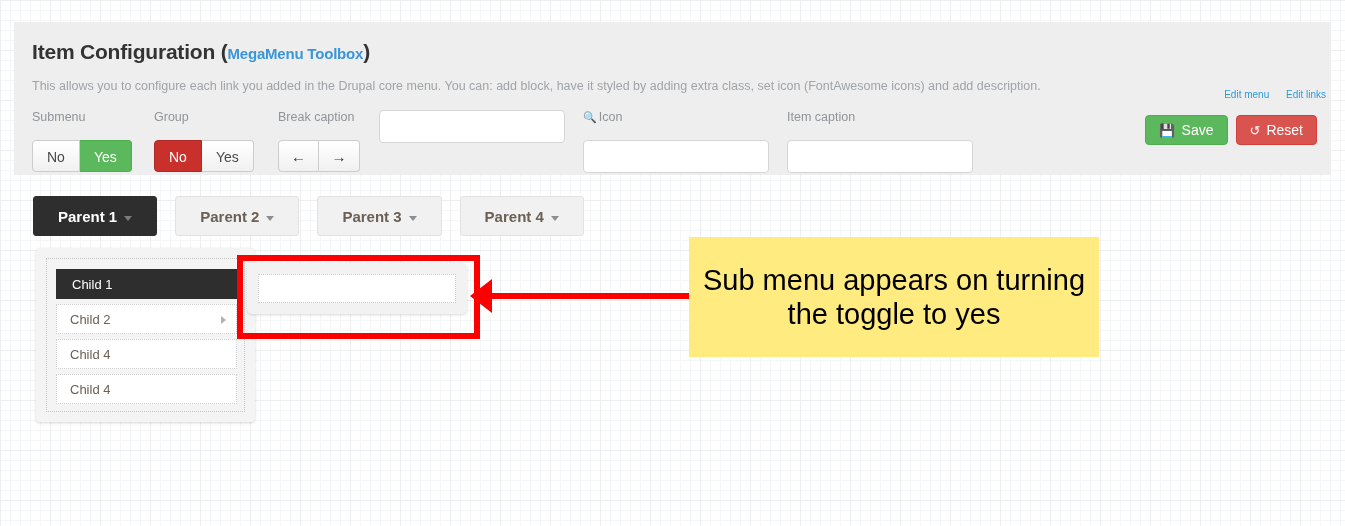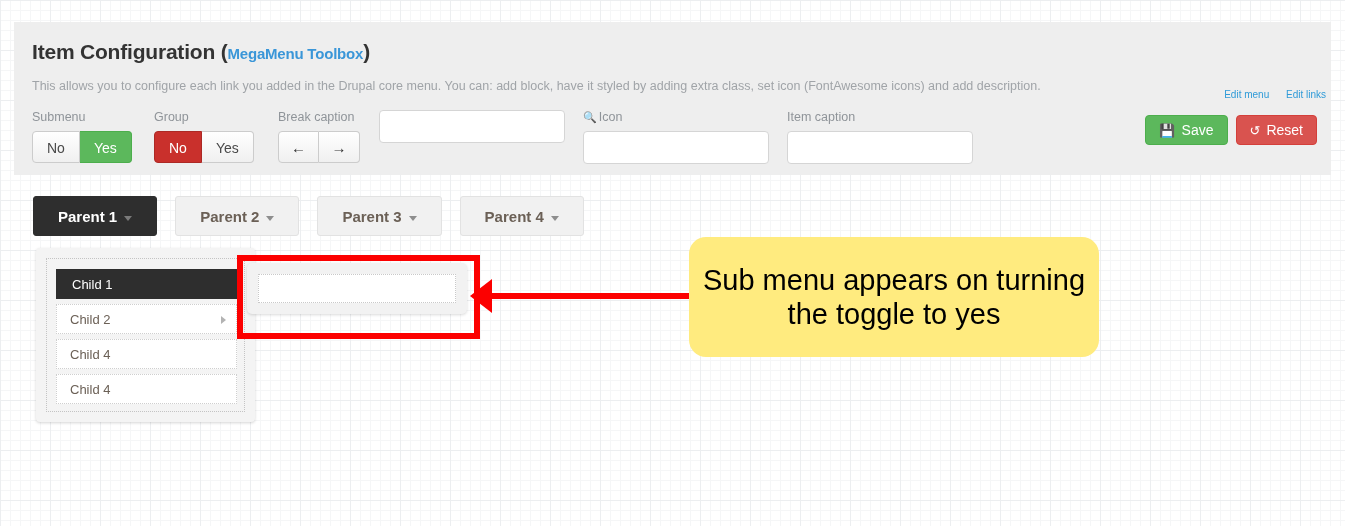--- a/index.html
+++ b/index.html
@@ -85,21 +85,21 @@
   }
 
   
   .field-group {
     position: absolute;
     top: 88px;
   }
   .field-label {
     font-size: 12.5px;
     color: #8f9499;
-    margin-bottom: 5px;
+    margin-bottom: 14px;
     white-space: nowrap;
     display: block;
     height: 16px;
   }
   .search-glyph {
     font-size: 11px;
     color: #8f9499;
     margin-right: 2px;
   }
 
@@ -319,21 +319,20 @@
     position: absolute;
     left: 689px;
     top: 237px;
     width: 410px;
     height: 120px;
     background: #ffeb7f;
     display: flex;
     align-items: center;
     justify-content: center;
     text-align: center;
-    border-radius: 17px;
   }
   #callout-text {
     font-size: 29px;
     color: #000000;
     line-height: 1.18;
     font-family: "Liberation Sans", sans-serif;
   }
 </style>
 </head>
 <body>

